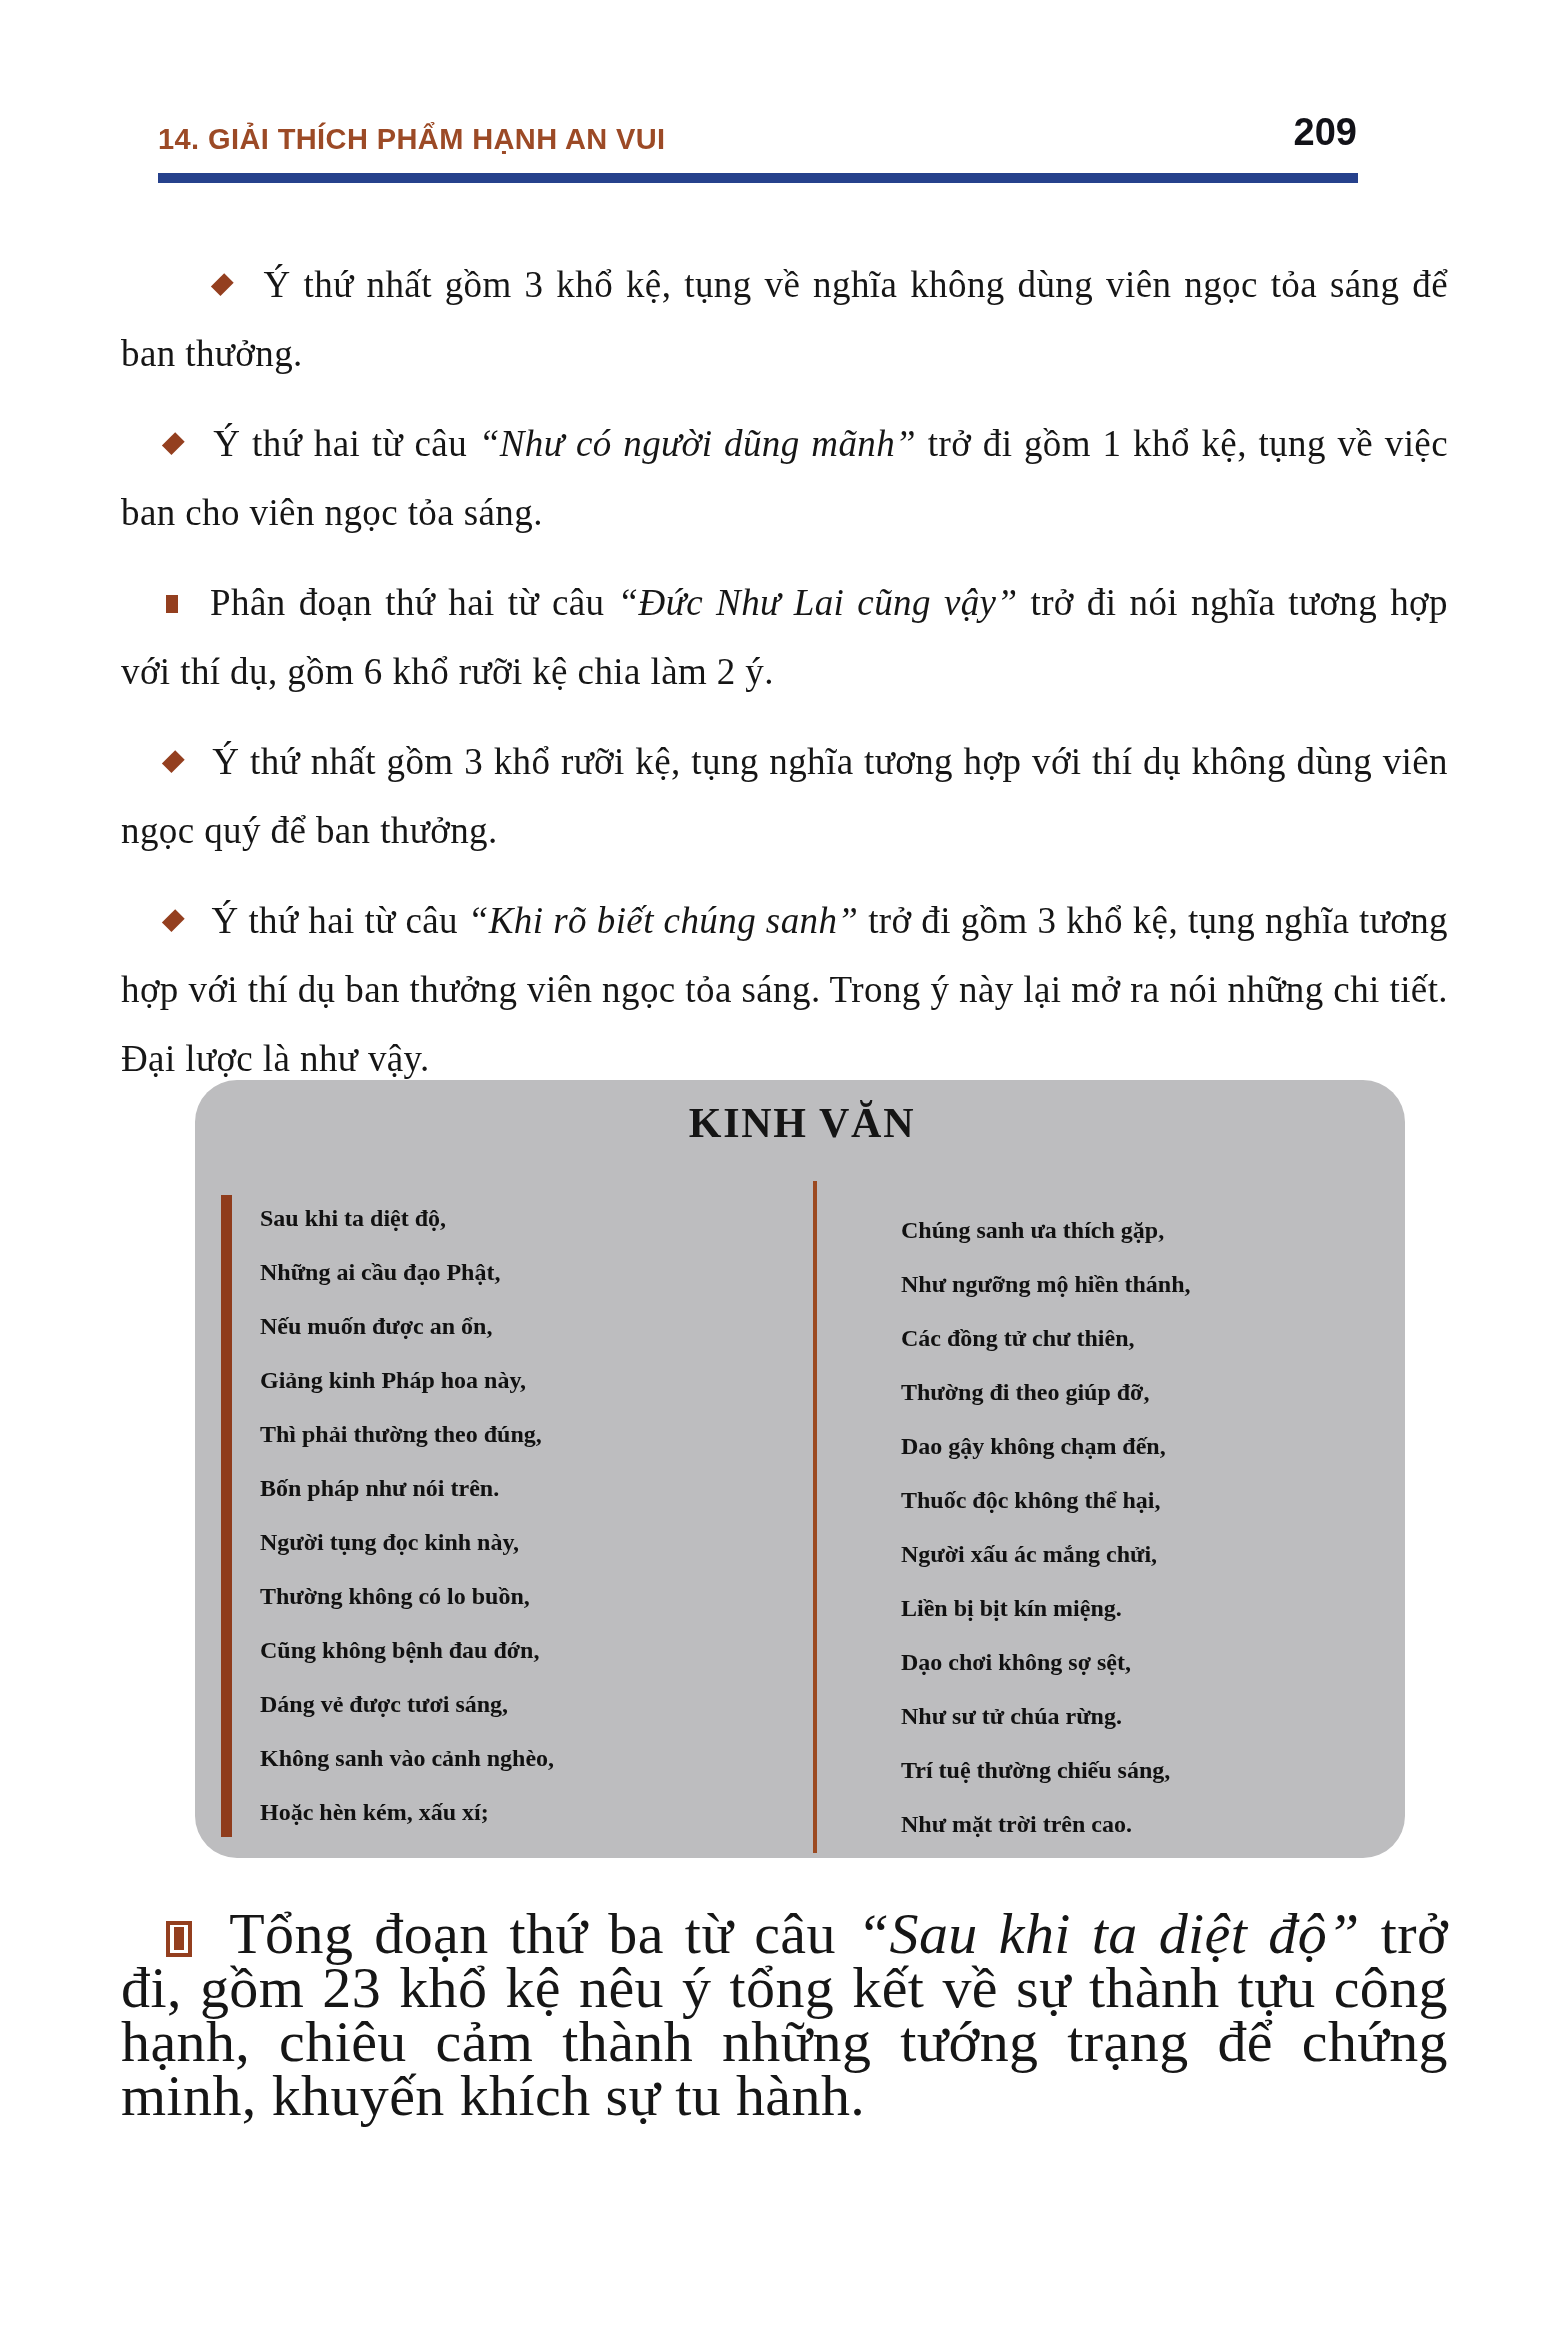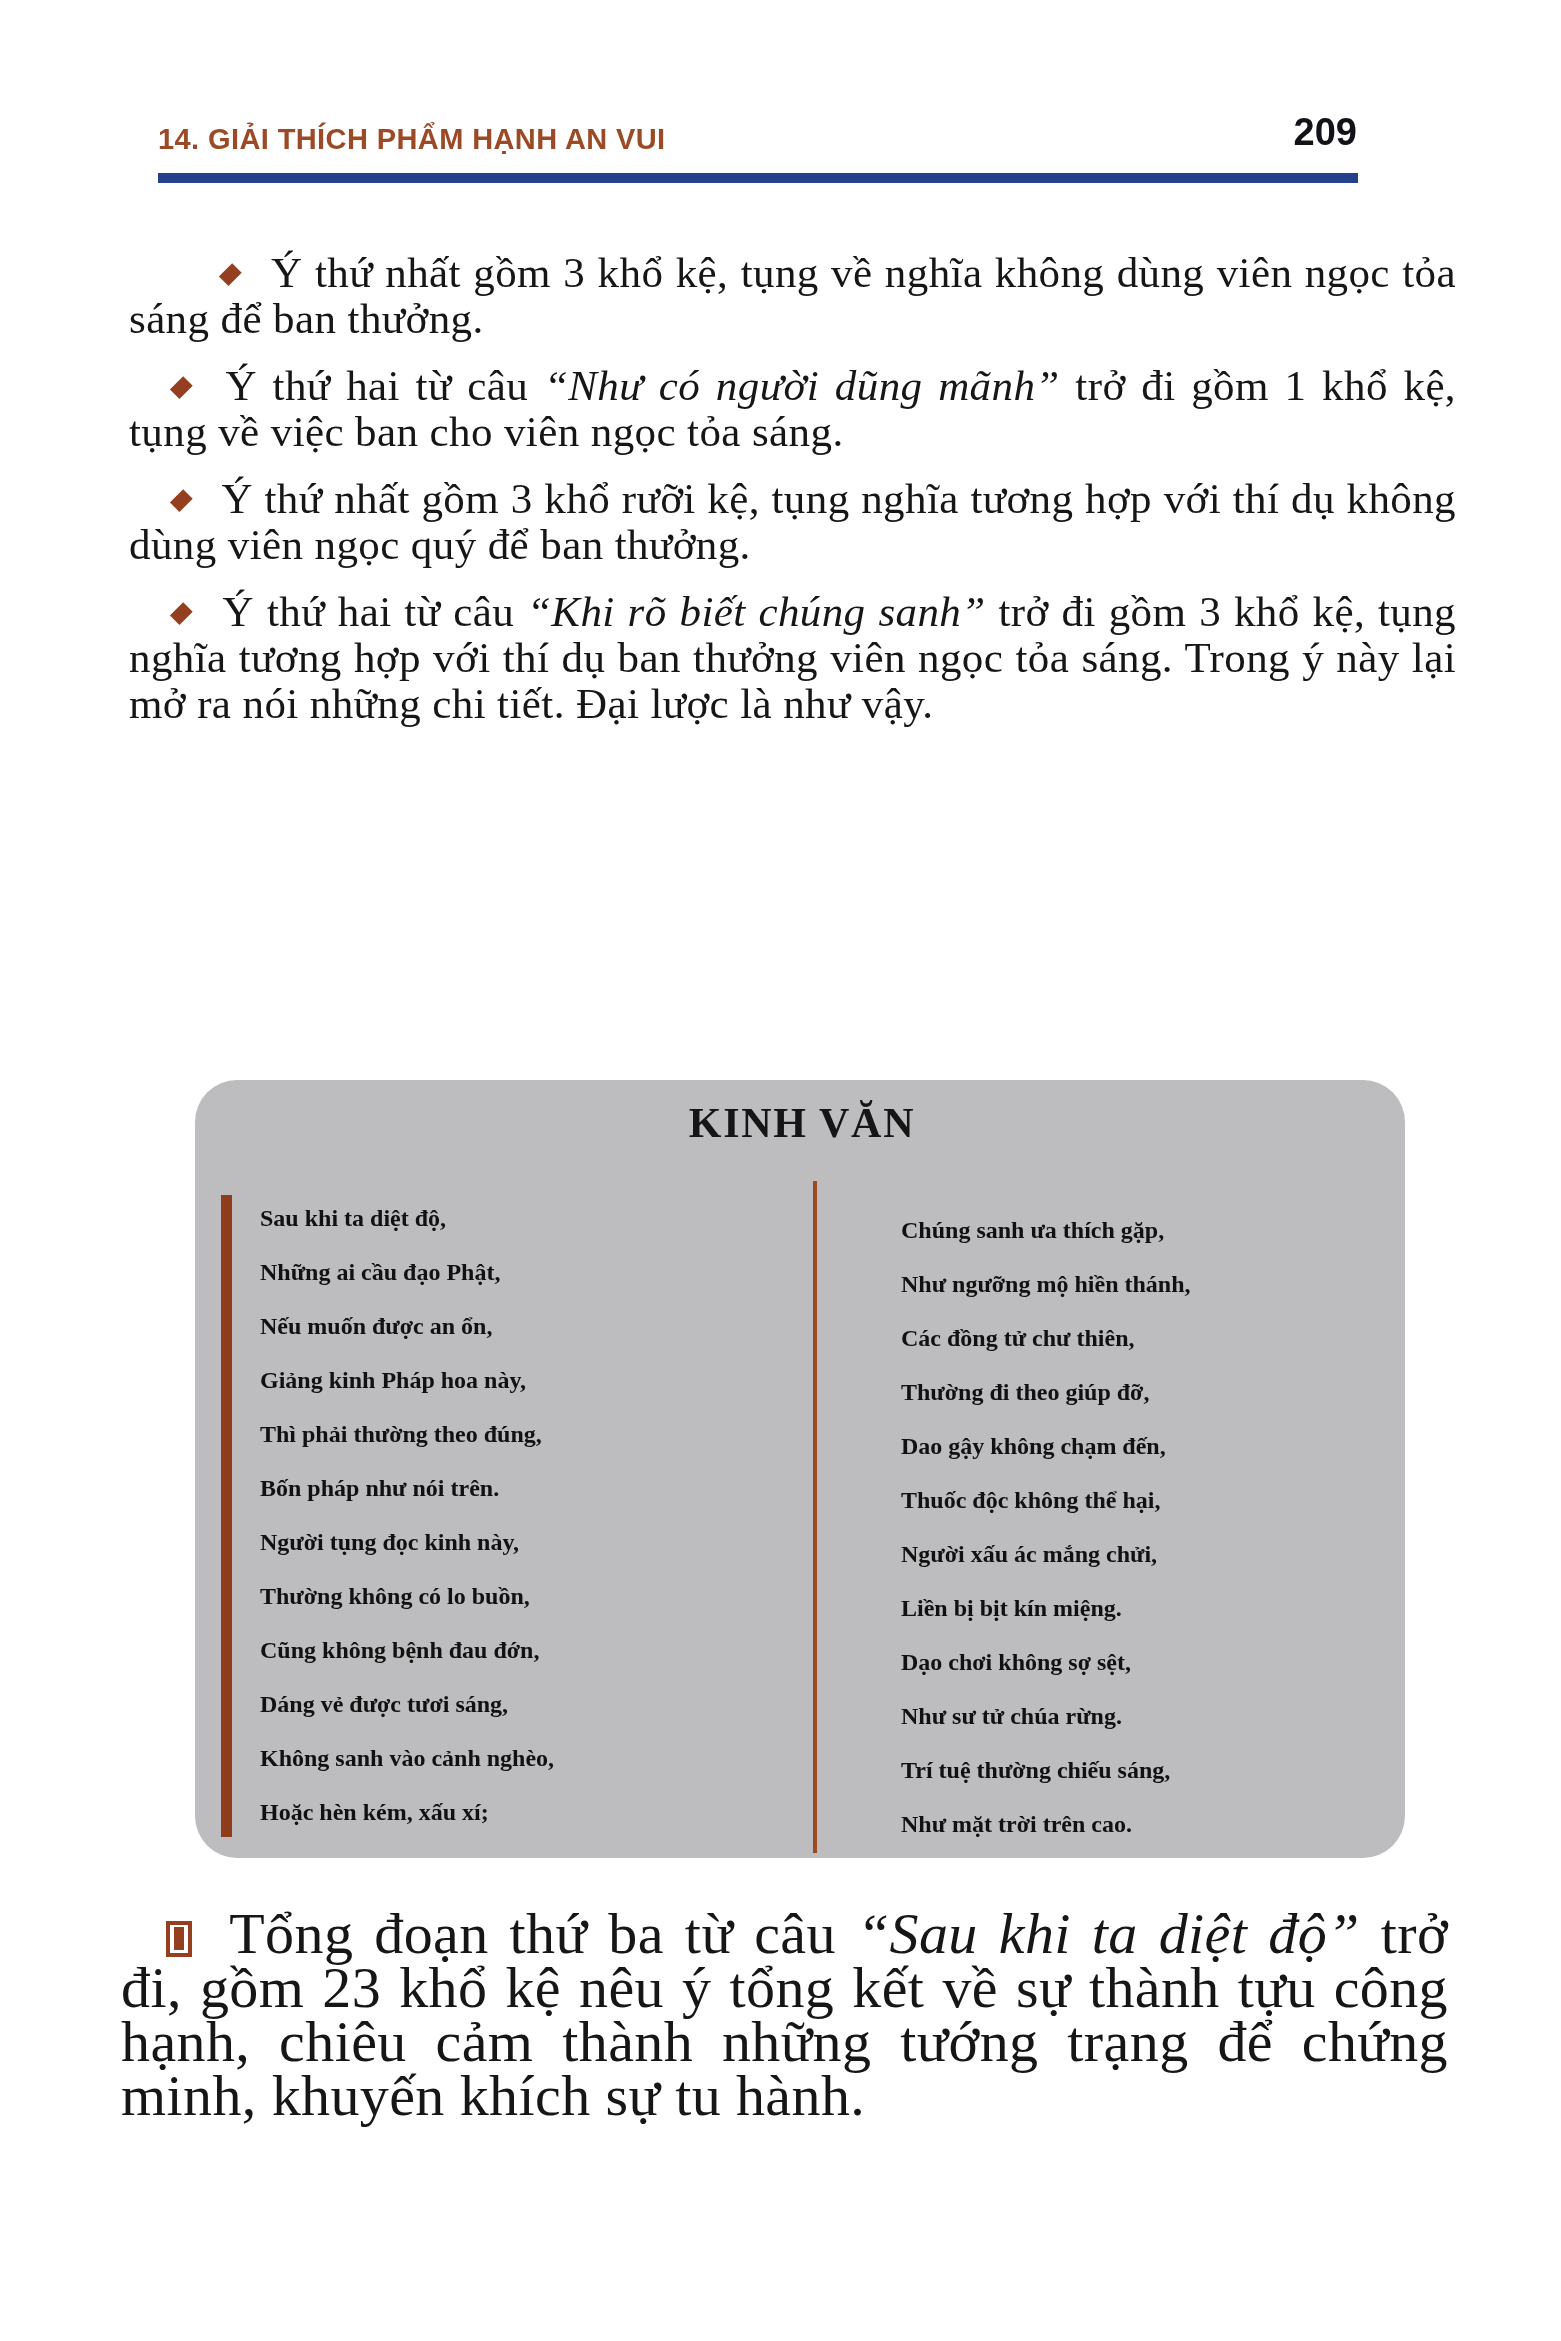--- a/index.html
+++ b/index.html
@@ -9,22 +9,22 @@
   
   .chapter-title{position:absolute;left:158px;top:123px;
         font-family:"Liberation Sans","DejaVu Sans",sans-serif;
         font-weight:700;font-size:29px;letter-spacing:0.4px;color:#9c4a26;}
   .page-number{position:absolute;right:204px;top:111px;
         font-family:"Liberation Sans","DejaVu Sans",sans-serif;
         font-weight:700;font-size:38px;color:#121218;}
   .header-rule{position:absolute;left:158px;top:173px;width:1200px;height:9.5px;background:#26418c;}
 
   
-  .body-text{position:absolute;left:129px;top:250px;width:1327px;
-        font-size:43px;line-height:46px;text-align:justify;letter-spacing:0.4px;}
+  .body-text{position:absolute;left:121px;top:250px;width:1327px;
+        font-size:37px;line-height:69px;text-align:justify;letter-spacing:0.4px;}
   .body-text p{margin:0 0 21px 0;text-indent:45px;}
   .body-text p.indent-deep{text-indent:94px;}
   .it{font-style:italic;}
 
   
   .bullet-diamond{display:inline-block;width:14.7px;height:14.7px;background:#943f1f;
         transform:rotate(45deg) scale(.9,1.25);margin:0 21px 0 0;vertical-align:5.2px;}
   .bullet-square{display:inline-block;width:12px;height:18px;background:#943f1f;
         margin:0 19px 0 0;vertical-align:1.7px;}
   .bullet-boxed{display:inline-block;width:26px;height:36px;border:4.3px solid #943f1f;
@@ -61,20 +61,26 @@
   <div class="body-text">
     <p class="indent-deep">
       <span class="bullet-diamond"></span>
       <span>Ý thứ nhất gồm 3 khổ kệ, tụng về nghĩa không dùng viên ngọc tỏa sáng để ban thưởng.</span>
     </p>
     <p>
       <span class="bullet-diamond"></span>
       <span>Ý thứ hai từ câu</span>
       <span class="it">“Như có người dũng mãnh”</span>
       <span>trở đi gồm 1 khổ kệ, tụng về việc ban cho viên ngọc tỏa sáng.</span>
+    </p>
+    <p>
+      <span class="bullet-square"></span>
+      <span>Phân đoạn thứ hai từ câu</span>
+      <span class="it">“Đức Như Lai cũng vậy”</span>
+      <span>trở đi nói nghĩa tương hợp với thí dụ, gồm 6 khổ rưỡi kệ chia làm 2 ý.</span>
     </p>
     <p>
       <span class="bullet-diamond"></span>
       <span>Ý thứ nhất gồm 3 khổ rưỡi kệ, tụng nghĩa tương hợp với thí dụ không dùng viên ngọc quý để ban thưởng.</span>
     </p>
     <p>
       <span class="bullet-diamond"></span>
       <span>Ý thứ hai từ câu</span>
       <span class="it">“Khi rõ biết chúng sanh”</span>
       <span>trở đi gồm 3 khổ kệ, tụng nghĩa tương hợp với thí dụ ban thưởng viên ngọc tỏa sáng. Trong ý này lại mở ra nói những chi tiết. Đại lược là như vậy.</span>

